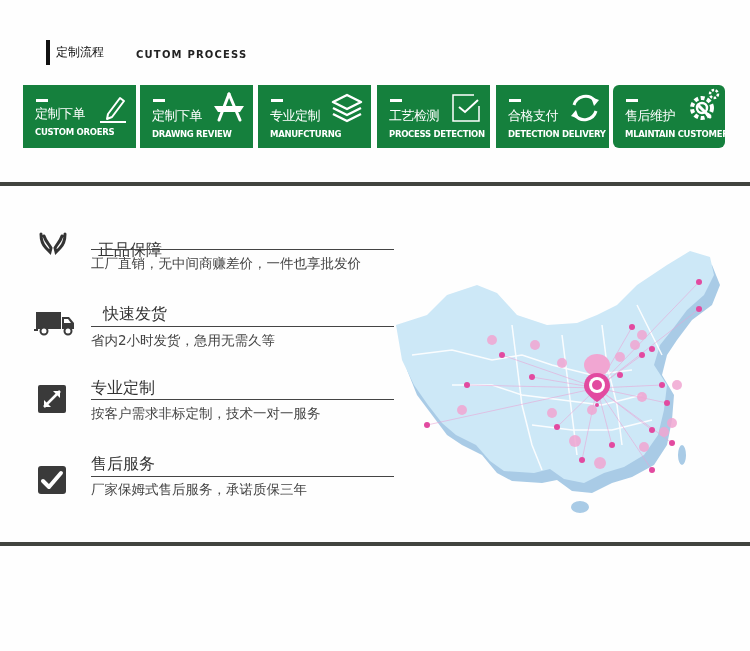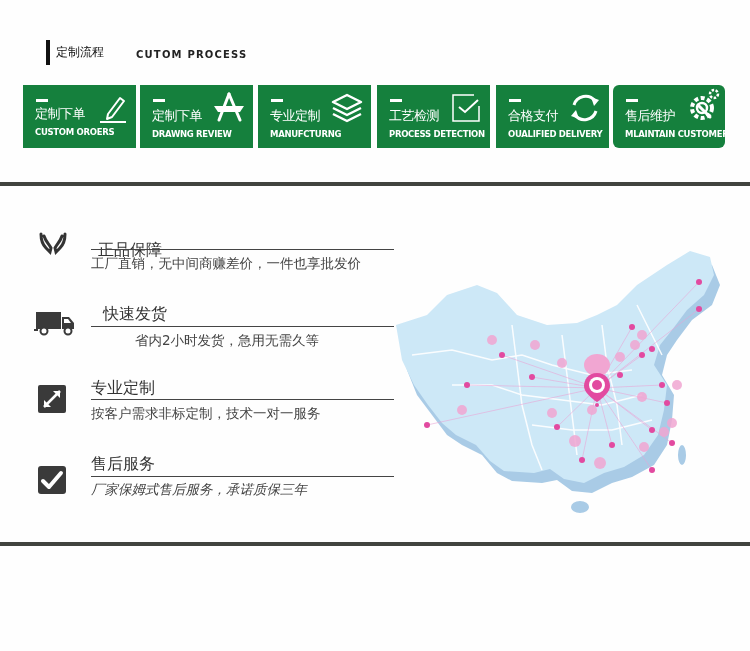--- a/index.html
+++ b/index.html
@@ -76,21 +76,21 @@
   <div class="en" style="top:44px">PROCESS DETECTION</div>
   <svg class="ic" viewBox="0 0 32 32">
     <path d="M24 3 L3 3 L3 29 L29 29 L29 14" fill="none" stroke="#fff" stroke-width="1.5"></path>
     <path d="M9 15 L15 20 L28 8" fill="none" stroke="#fff" stroke-width="2"></path>
   </svg>
 </div>
 
 <div class="card" style="left:496px;width:113px;">
   <div class="dash"></div>
   <div class="cn" style="top:23px">合格支付</div>
-  <div class="en" style="top:44px">OUALIFIED DELIVERY</div>
+  <div class="en" style="top:44px">DETECTION DELIVERY</div>
   <svg class="ic" viewBox="0 0 32 32">
     <path d="M5 13 A12 12 0 0 1 26 9" fill="none" stroke="#fff" stroke-width="3"></path>
     <path d="M22 5 L30 8 L25 14 Z" fill="#fff"></path>
     <path d="M27 19 A12 12 0 0 1 6 23" fill="none" stroke="#fff" stroke-width="3"></path>
     <path d="M10 27 L2 24 L7 18 Z" fill="#fff"></path>
   </svg>
 </div>
 
 <div class="card" style="left:613px;width:112px;border-radius:6px;">
   <div class="dash"></div>
@@ -117,39 +117,39 @@
 <svg class="feat-icon" style="top:304px;width:42px;left:34px;" viewBox="0 0 42 34">
   <rect x="2" y="8" width="25" height="17" fill="#3a3a3a"></rect>
   <path d="M28 13 L35 13 L40 19 L40 25 L28 25 Z" fill="#3a3a3a"></path>
   <path d="M30 15 L34 15 L37 19 L30 19 Z" fill="#fff"></path>
   <circle cx="10" cy="27" r="3.5" fill="#fff" stroke="#3a3a3a" stroke-width="2"></circle>
   <circle cx="34" cy="27" r="3.5" fill="#fff" stroke="#3a3a3a" stroke-width="2"></circle>
   <rect x="0" y="25" width="4" height="2" fill="#3a3a3a"></rect>
 </svg>
 <div class="feat-title" style="top:304px;margin-left:12px;">快速发货</div>
 <div class="feat-line" style="top:326px;"></div>
-<div class="feat-desc" style="top:331px;margin-left:44px;">省内2小时发货，急用无需久等</div>
+<div class="feat-desc" style="top:331px;">省内2小时发货，急用无需久等</div>
 
 <svg class="feat-icon" style="top:384px;left:37px;width:30px;height:30px;" viewBox="0 0 30 30">
   <rect x="1" y="1" width="28" height="28" rx="2" fill="#3a3a3a"></rect>
   <line x1="7" y1="23" x2="23" y2="7" stroke="#fff" stroke-width="2.5"></line>
   <path d="M23 7 L23 14 L16 7 Z" fill="#fff"></path>
   <path d="M7 23 L7 16 L14 23 Z" fill="#fff"></path>
 </svg>
 <div class="feat-title" style="top:378px;">专业定制</div>
 <div class="feat-line" style="top:399px;"></div>
 <div class="feat-desc" style="top:404px;">按客户需求非标定制，技术一对一服务</div>
 
 <svg class="feat-icon" style="top:465px;left:37px;width:30px;height:30px;" viewBox="0 0 30 30">
   <rect x="1" y="1" width="28" height="28" rx="3" fill="#3a3a3a"></rect>
   <path d="M6 16 L12 22 L24 8" fill="none" stroke="#fff" stroke-width="4" stroke-linecap="round" stroke-linejoin="round"></path>
 </svg>
 <div class="feat-title" style="top:454px;">售后服务</div>
 <div class="feat-line" style="top:476px;"></div>
-<div class="feat-desc" style="top:480px;font-style:italic;">厂家保姆式售后服务，承诺质保三年</div>
+<div class="feat-desc" style="top:480px;">厂家保姆式售后服务，承诺质保三年</div>
 
 <svg class="map" viewBox="0 0 335 290">
 
   <path d="M8 92 L40 80 L60 60 L90 50 L110 60 L130 80 L160 90 L190 90 L210 80 L230 70 L250 50 L280 30 L300 15 L320 20 L328 40 L320 60 L300 75 L285 95 L275 110 L270 130 L282 150 L280 175 L275 200 L262 220 L240 232 L220 238 L200 248 L180 246 L165 235 L150 238 L120 236 L105 228 L90 210 L70 200 L55 190 L40 170 L25 150 L15 125 Z" fill="#a9cbe6"></path>
 
   <path d="M4 80 L35 70 L55 50 L85 40 L105 48 L125 70 L155 80 L185 78 L205 70 L225 60 L245 40 L275 20 L298 6 L318 12 L322 30 L312 50 L295 65 L280 85 L268 100 L262 120 L275 140 L272 165 L266 190 L252 210 L232 222 L212 228 L192 238 L172 234 L158 224 L142 228 L112 226 L98 216 L84 200 L64 190 L50 178 L36 160 L22 140 L10 115 Z" fill="#cde8f7"></path>
 
   <ellipse cx="188" cy="262" rx="9" ry="6" fill="#a9cbe6"></ellipse>
   <ellipse cx="290" cy="210" rx="4" ry="10" fill="#a9cbe6"></ellipse>
 

